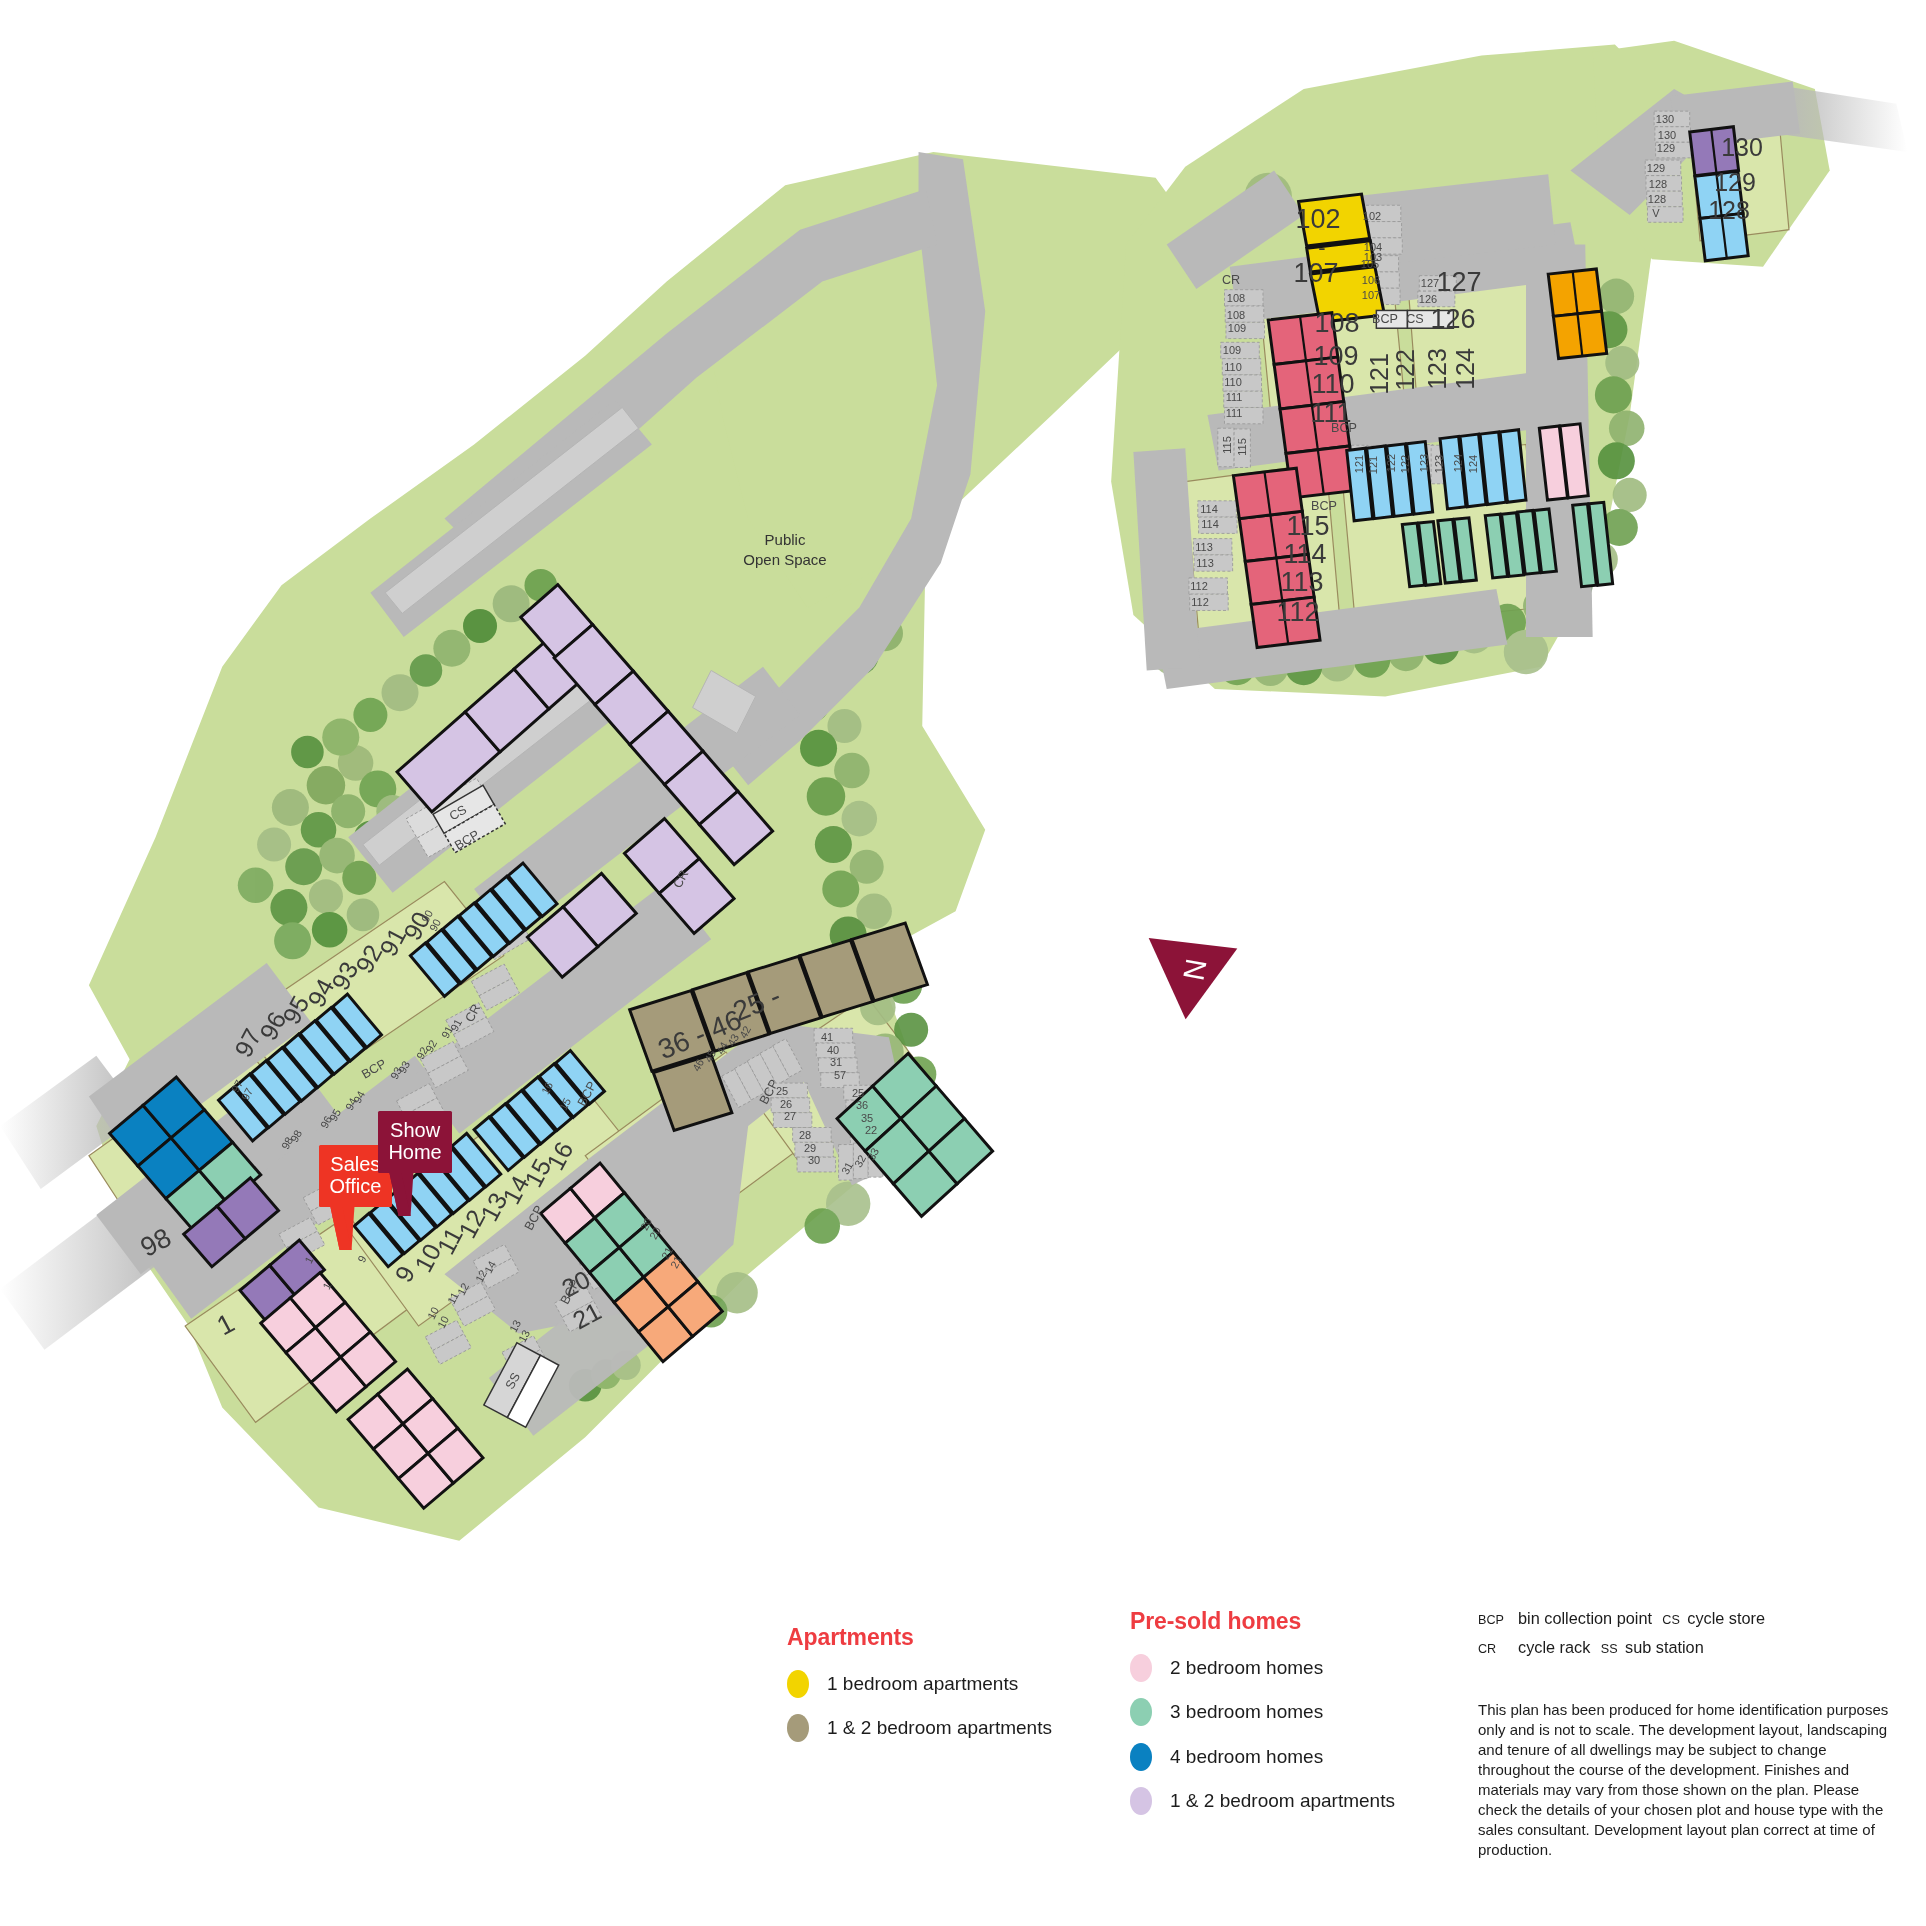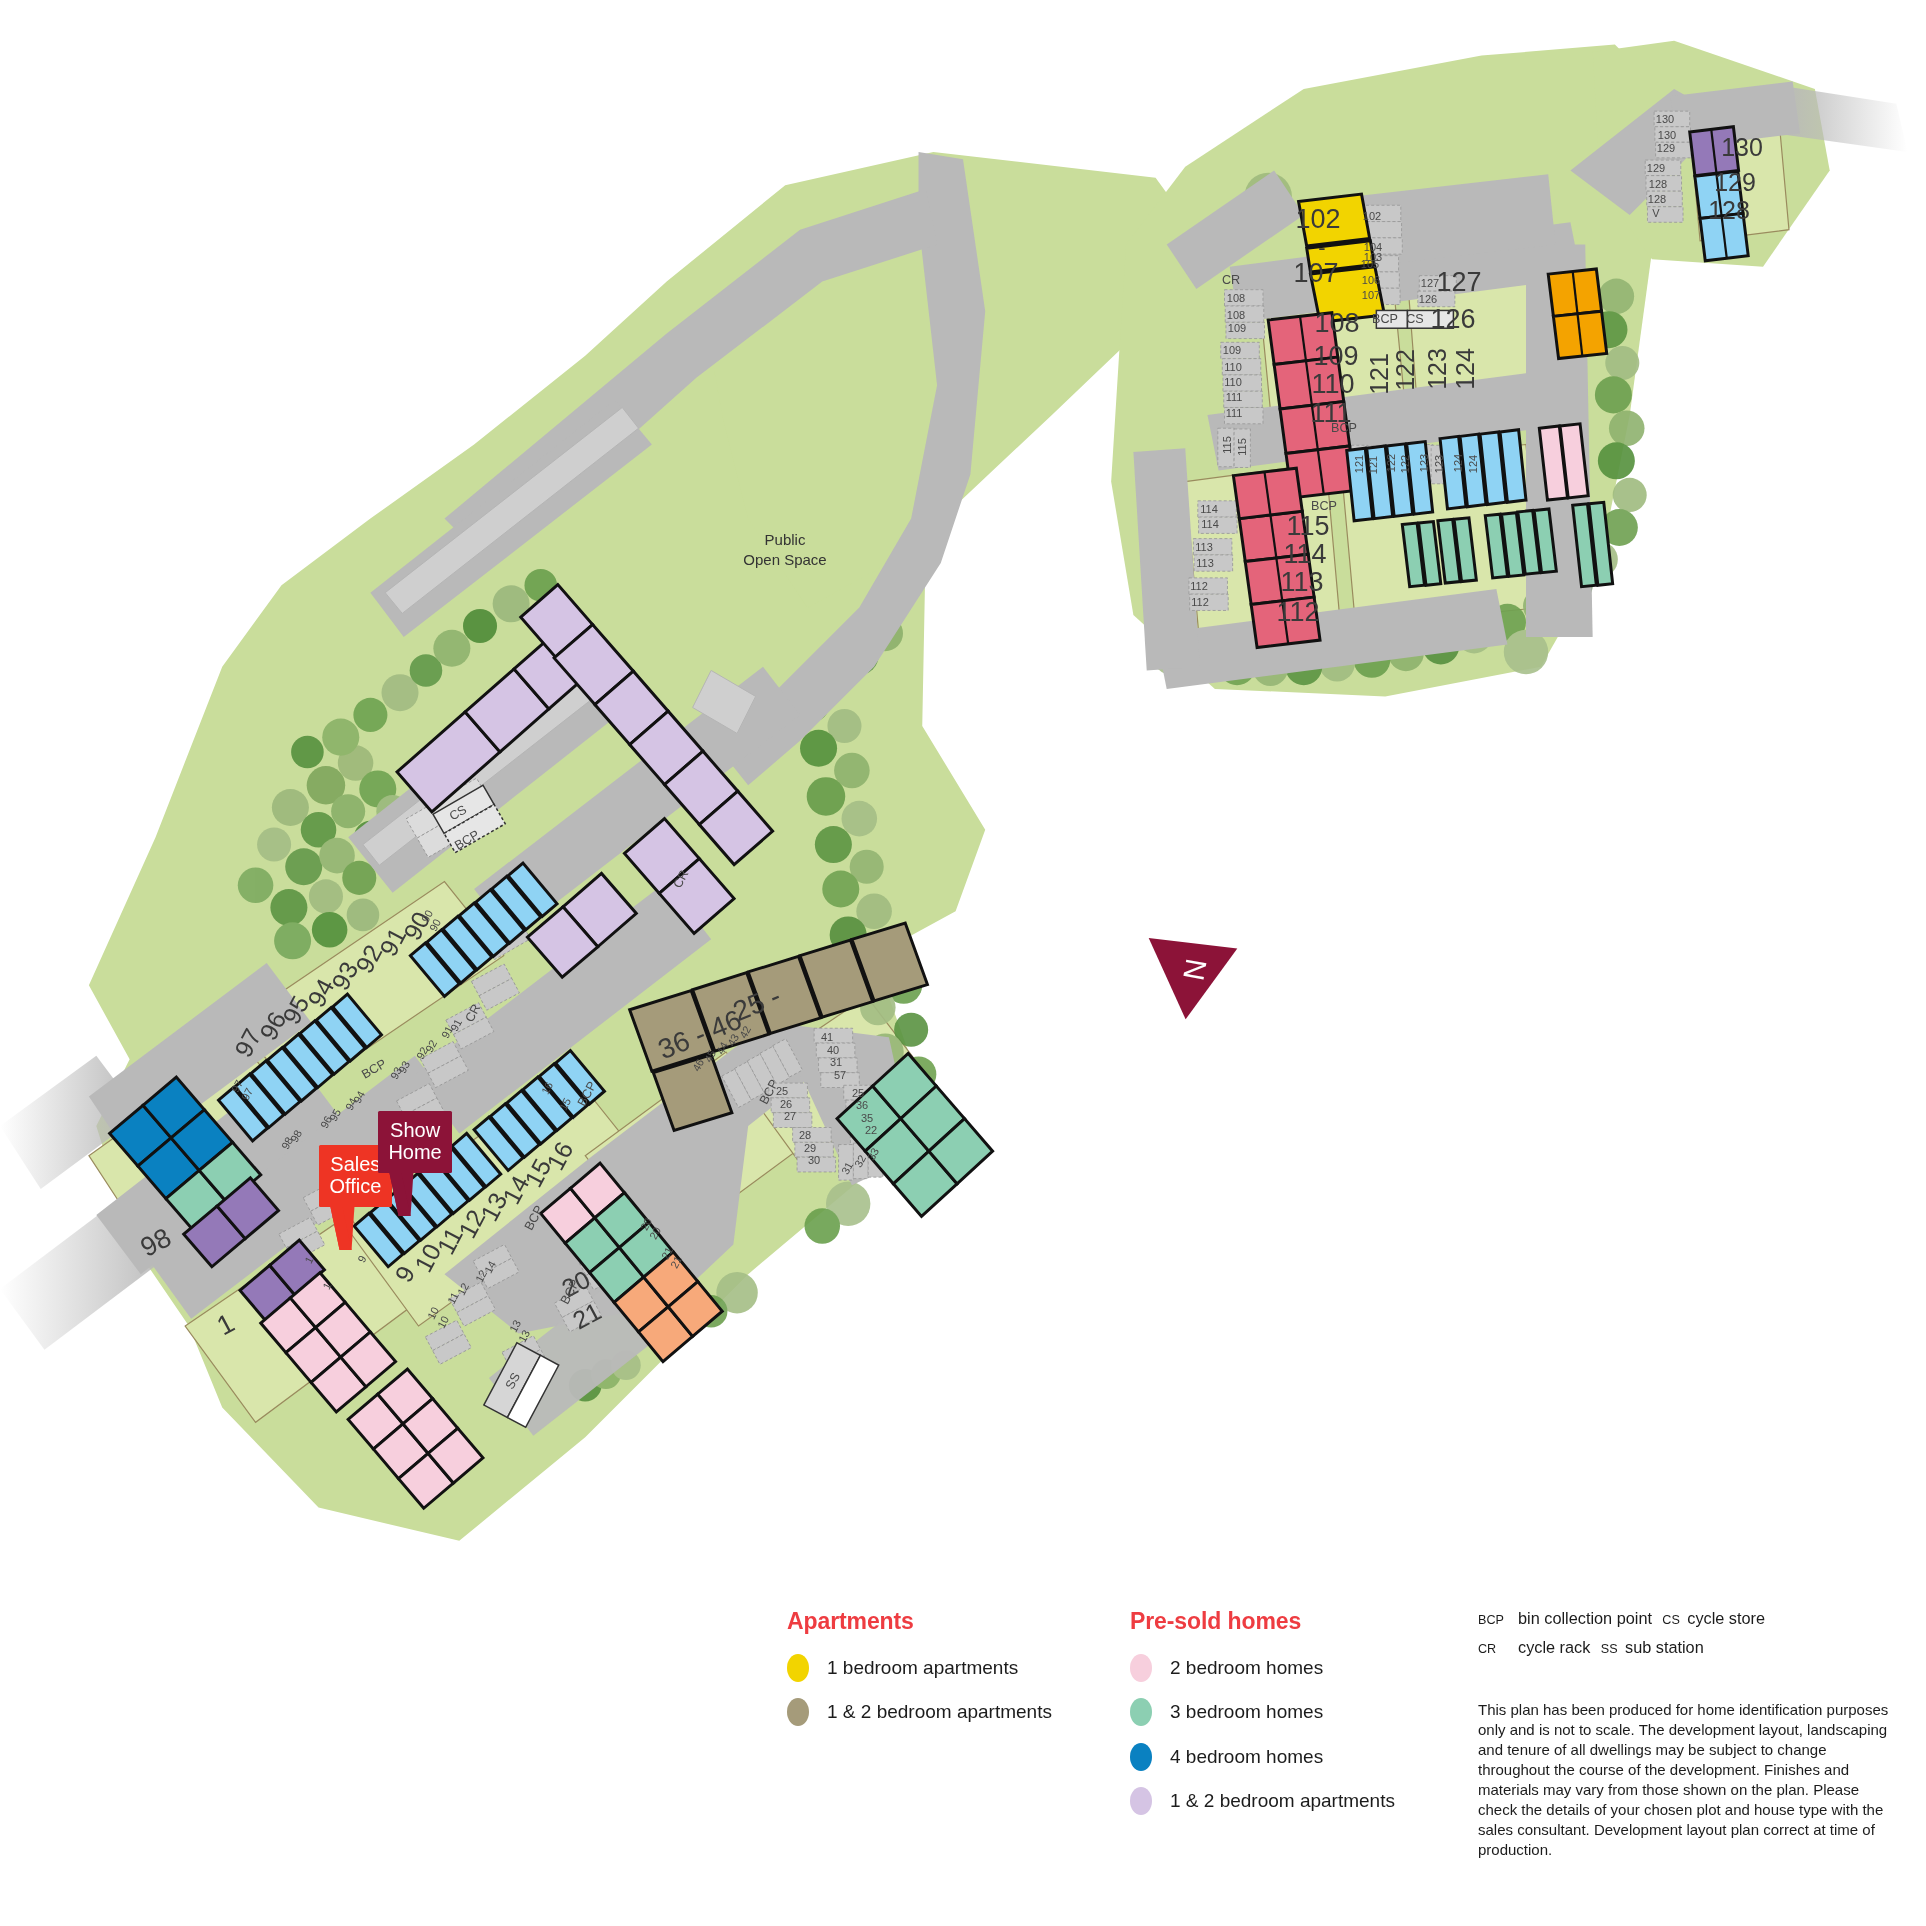--- a/index.html
+++ b/index.html
@@ -704,21 +704,21 @@
   </div>
 
 <div id="north">
   <svg width="96" height="89" viewBox="0 0 130 120">
     <polygon points="5,8 125,22 55,118" fill="#8c1338"></polygon>
     <text x="54" y="48" fill="#ffffff" font-size="40" font-family="Liberation Sans, sans-serif" transform="rotate(100 54 48)" text-anchor="middle">N</text>
   </svg>
 </div>
 
 <div id="legend">
-    <div class="legcol" style="left: 787px;">
+    <div class="legcol" style="left: 787px; margin-top: 16px;">
       <div class="leghead">Apartments</div>
       <div class="legrow">
         <span class="dot" style="background: rgb(242, 212, 0);"></span>
         <span class="legtxt">1 bedroom apartments</span>
       </div>
       <div class="legrow">
         <span class="dot" style="background: rgb(165, 155, 122);"></span>
         <span class="legtxt">1 &amp; 2 bedroom apartments</span>
       </div>
     </div>

